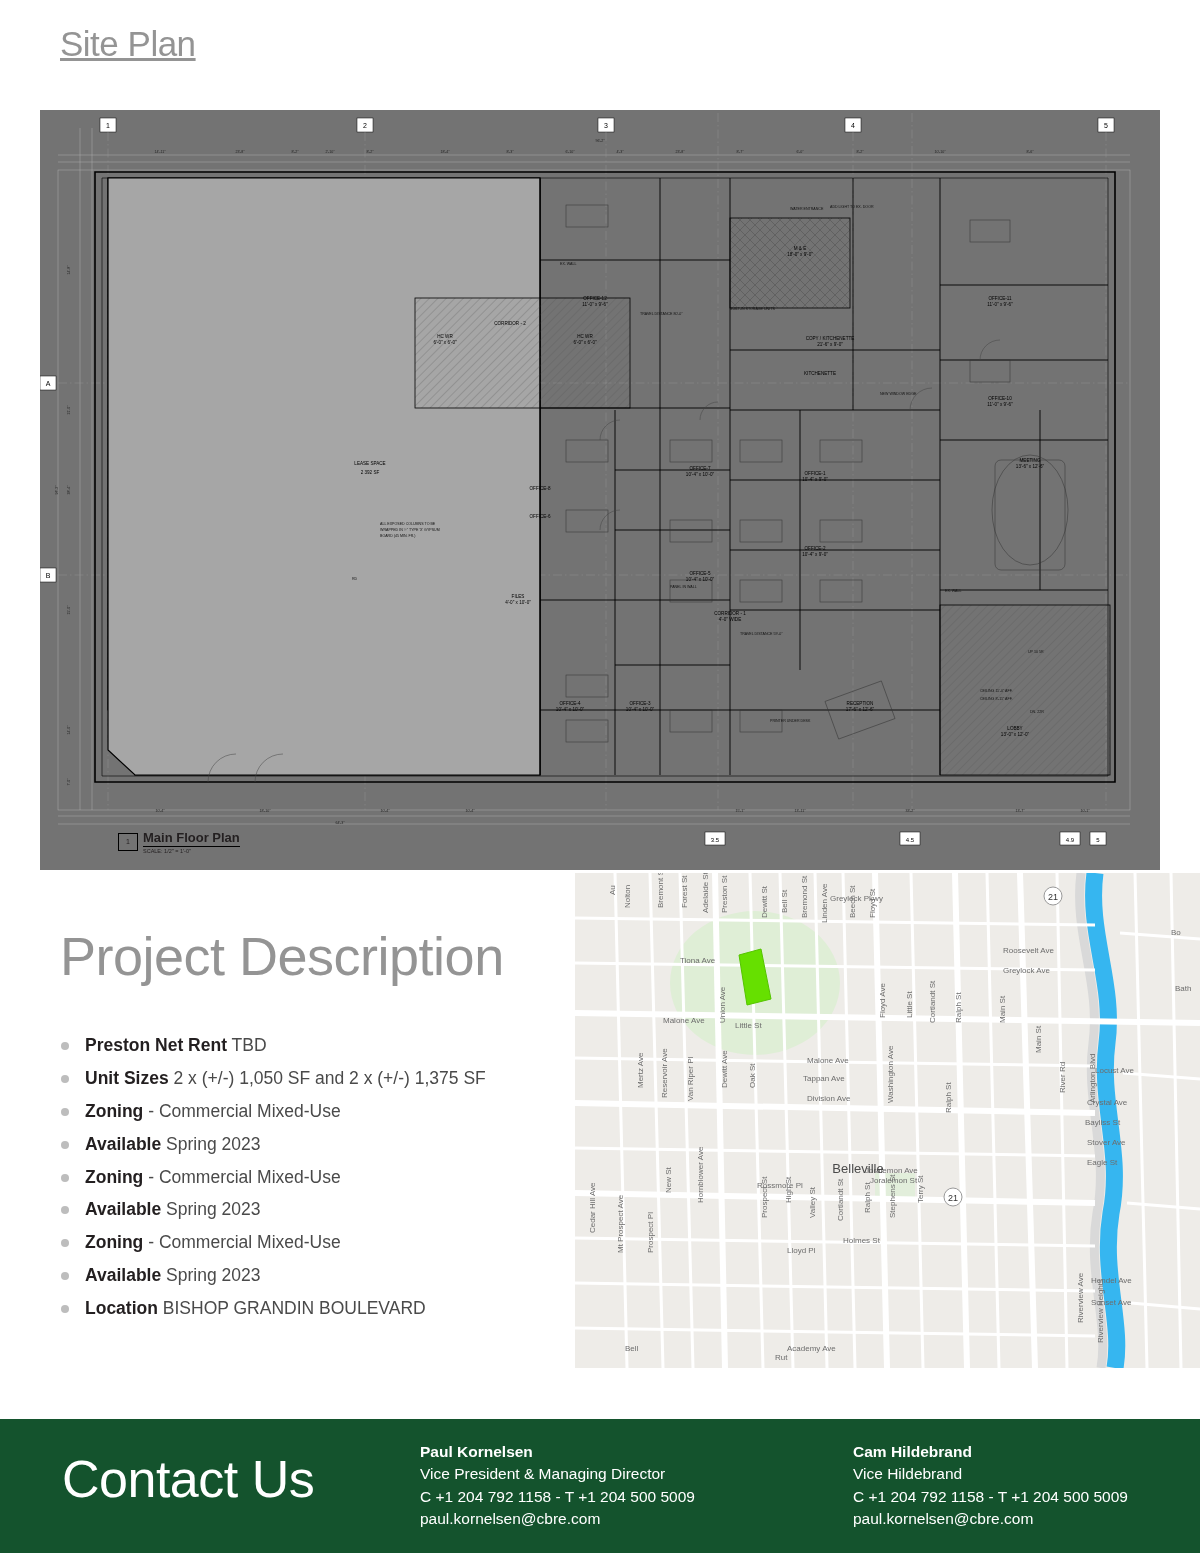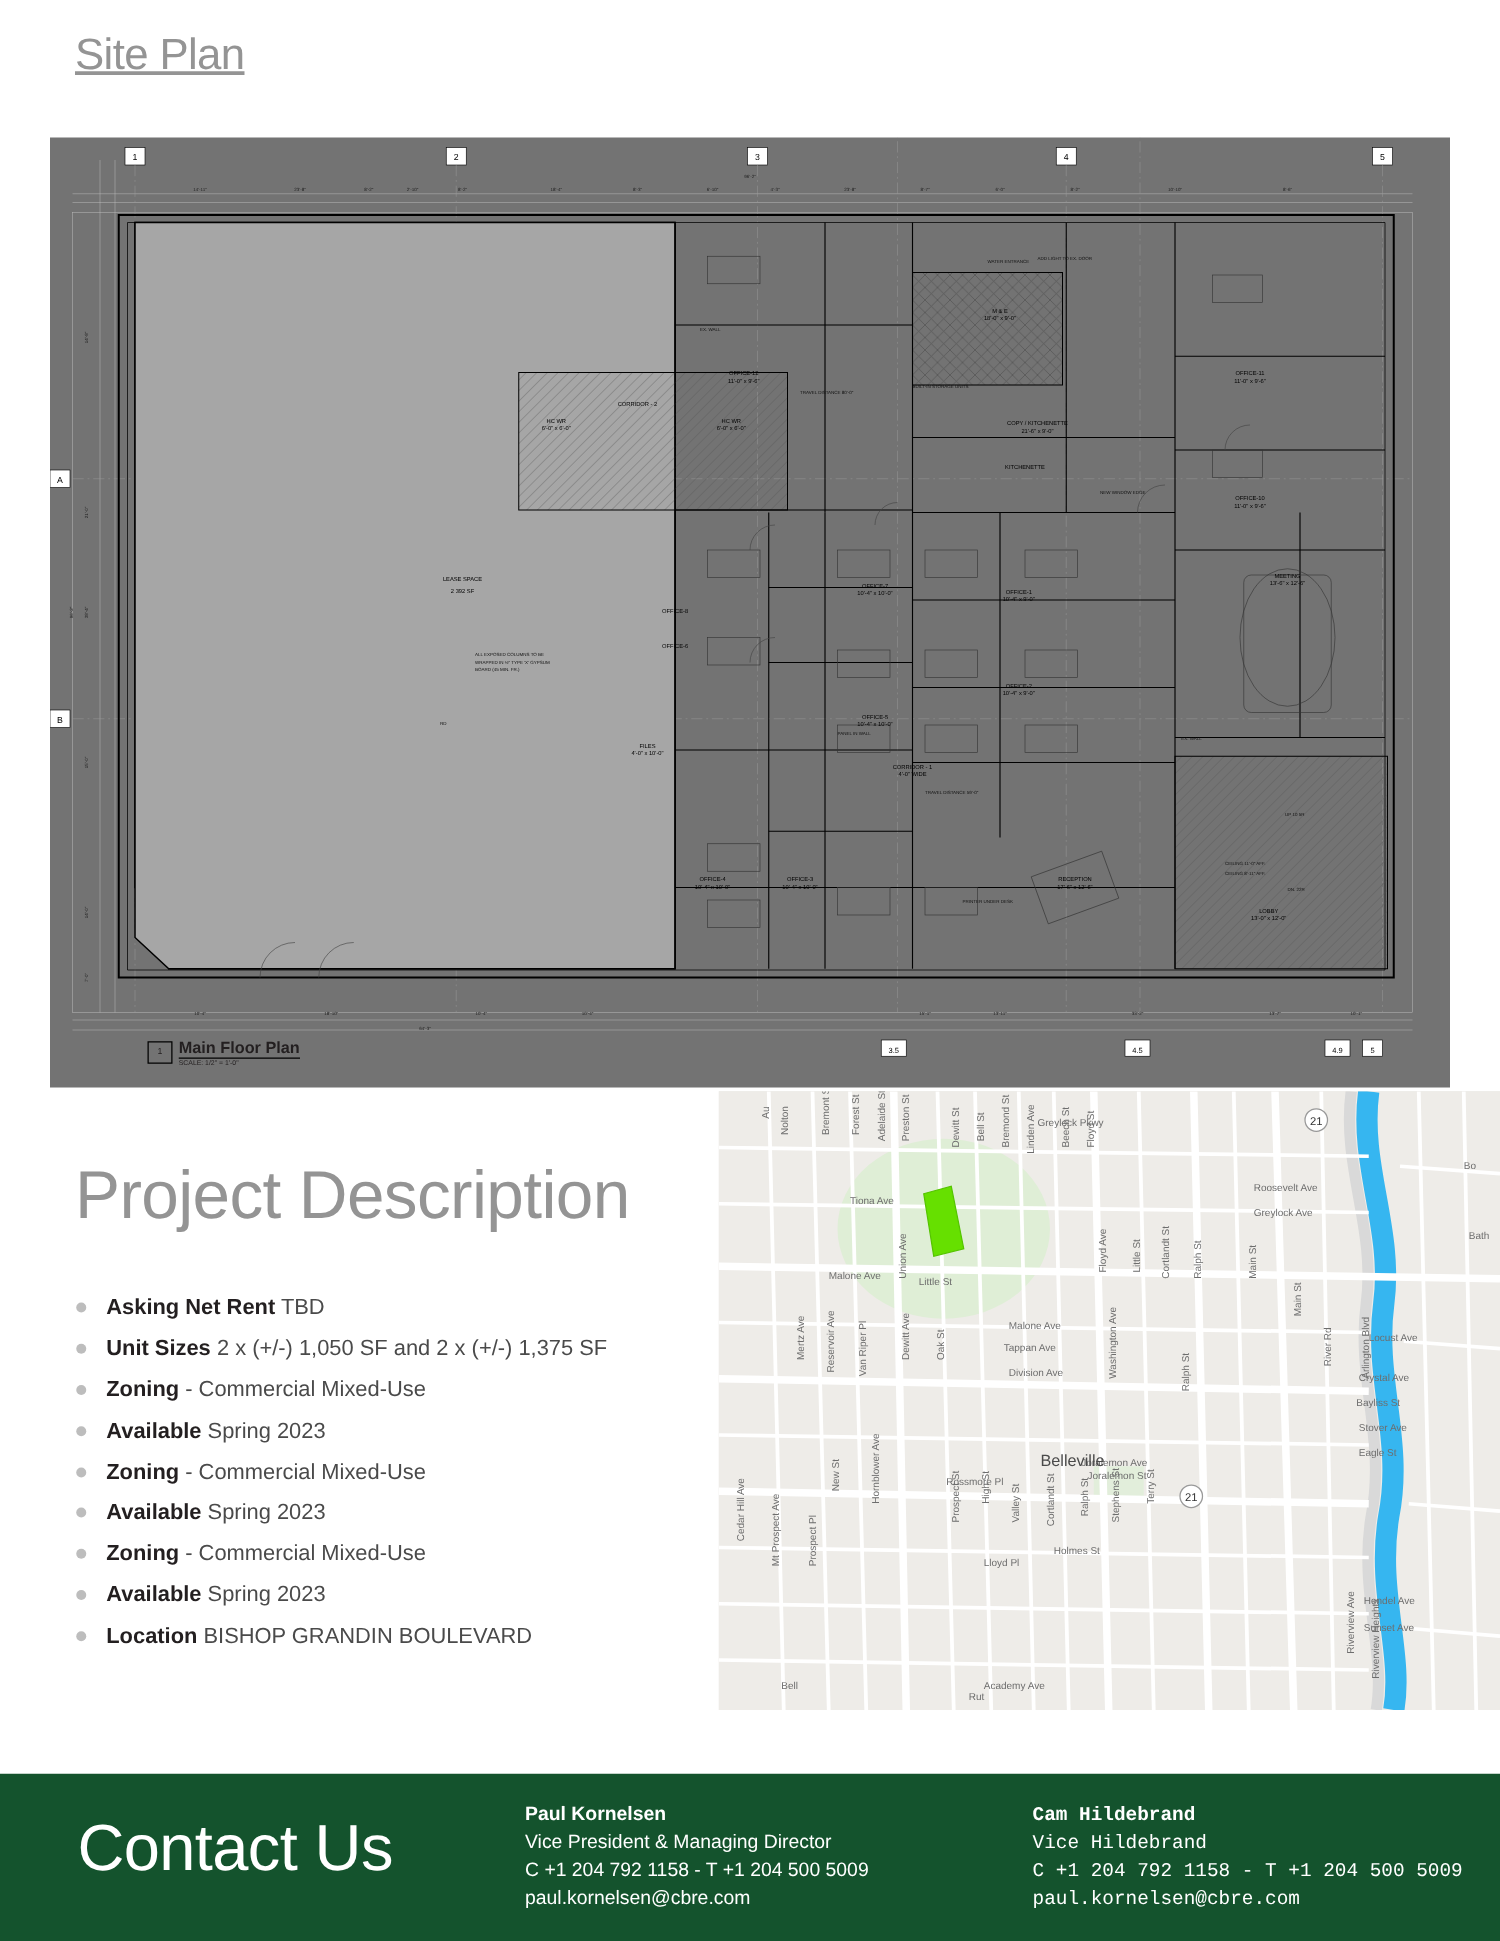--- a/index.html
+++ b/index.html
@@ -62,21 +62,21 @@
   #contact-bar{
     position:absolute;left:0;top:1419px;width:1200px;height:134px;
     background:#14532d;color:#ffffff;
   }
   #contact-title{
     position:absolute;left:62px;top:30px;
     font-size:52px;font-weight:400;letter-spacing:-0.5px;color:#ffffff;
   }
   .contact-col{position:absolute;top:22px;font-size:15.5px;line-height:1.45;}
   #contact-col-1{left:420px;}
-  #contact-col-2{left:826px;font-family:Liberation Mono, monospace;}
+  #contact-col-2{left:853px;}
   .contact-col .name{font-weight:bold;}
 </style>
 </head>
 <body>
 
 <div class="page-title" id="site-plan-title">Site Plan</div>
 
 <div id="floorplan">
   <svg class="fp-svg" width="1120" height="760" viewBox="0 0 1120 760">
     <g stroke="#000" fill="none" stroke-width="0.5">
@@ -343,21 +343,21 @@
         <div style="font-size:13px;font-weight:bold;border-bottom:1.4px solid #000;padding-bottom:1px;">Main Floor Plan</div>
         <div style="font-size:5.5px;margin-top:1px;">SCALE: 1/2" = 1'-0"</div>
       </div>
     </div>
   </div>
 </div>
 
 <div class="page-title" id="project-desc-title">Project Description</div>
 
 <ul id="desc-list">
-  <li><span class="k">Asking Net Rent</span> <span class="v">TBD</span></li>
+  <li><span class="k">Preston Net Rent</span> <span class="v">TBD</span></li>
   <li><span class="k">Unit Sizes</span> <span class="v">2 x (+/-) 1,050 SF and 2 x (+/-) 1,375 SF</span></li>
   <li><span class="k">Zoning</span> <span class="v">- Commercial Mixed-Use</span></li>
   <li><span class="k">Available</span> <span class="v">Spring 2023</span></li>
   <li><span class="k">Zoning</span> <span class="v">- Commercial Mixed-Use</span></li>
   <li><span class="k">Available</span> <span class="v">Spring 2023</span></li>
   <li><span class="k">Zoning</span> <span class="v">- Commercial Mixed-Use</span></li>
   <li><span class="k">Available</span> <span class="v">Spring 2023</span></li>
   <li><span class="k">Location</span> <span class="v">BISHOP GRANDIN BOULEVARD</span></li>
 </ul>
 

